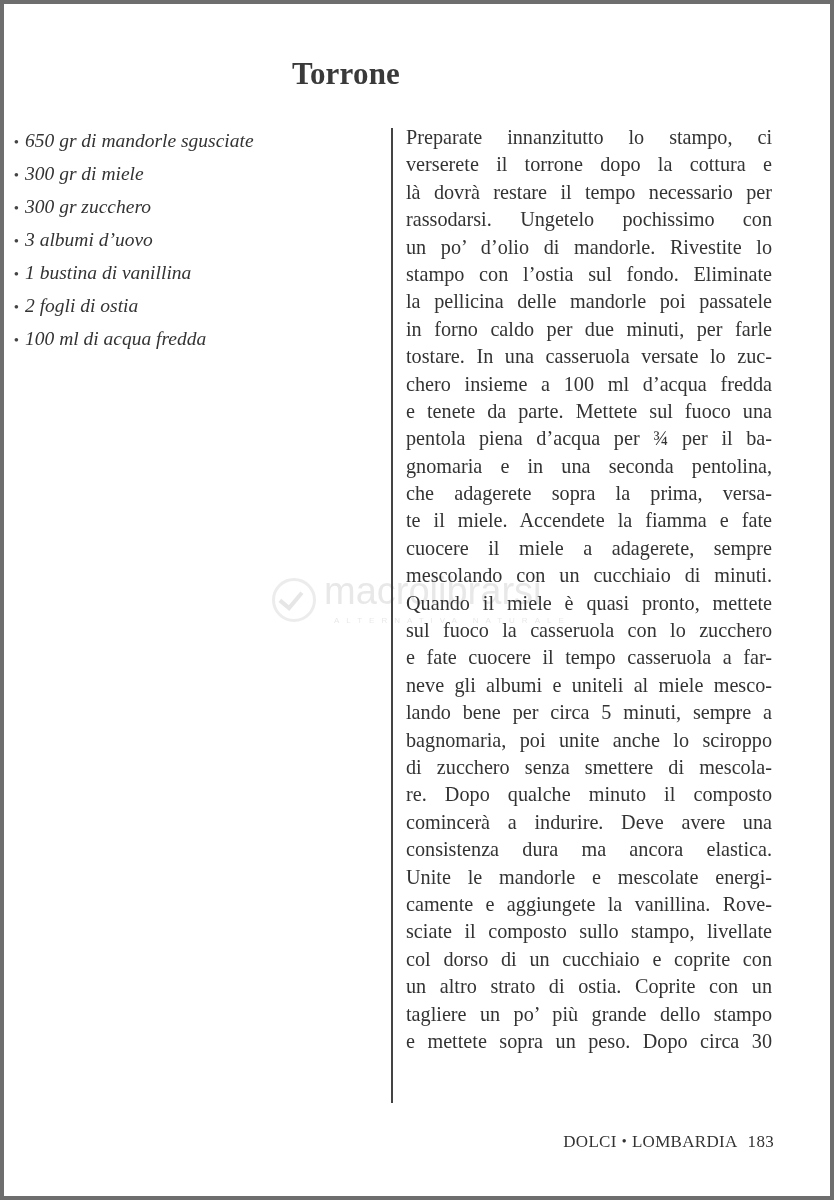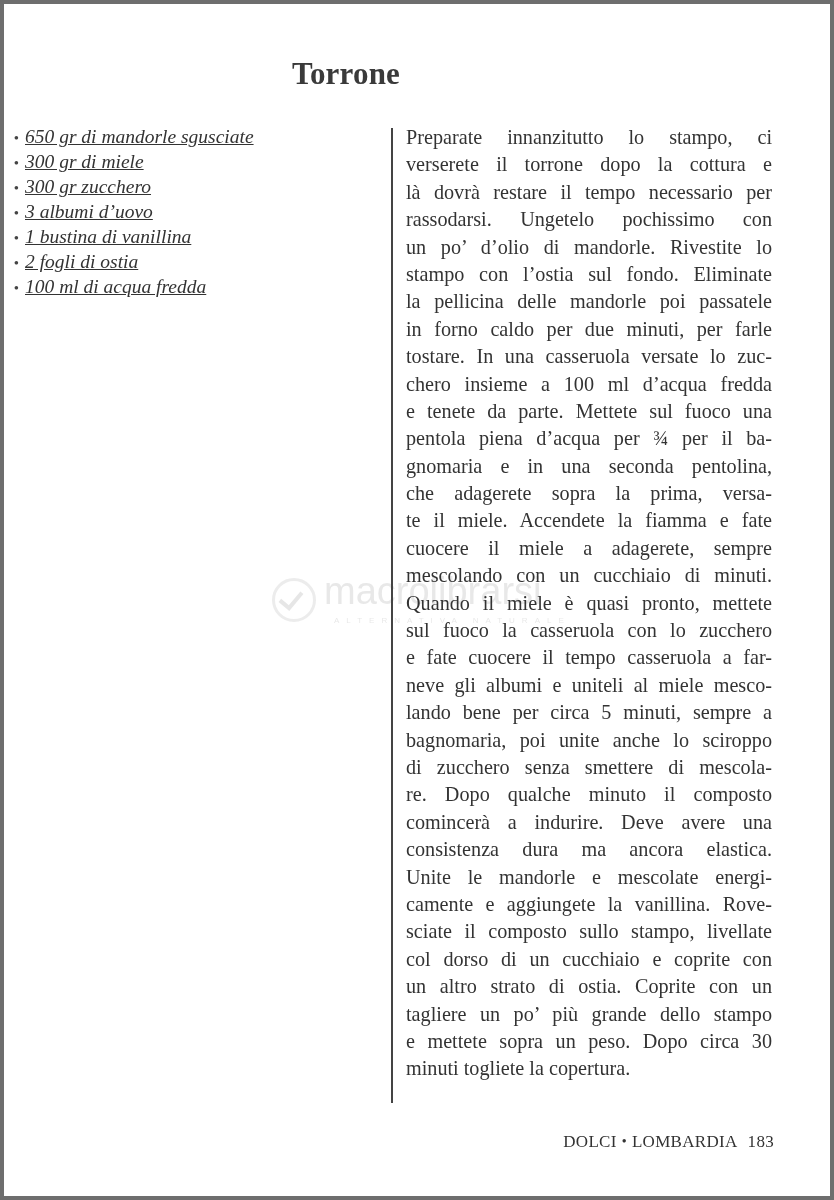--- a/index.html
+++ b/index.html
@@ -29,24 +29,23 @@
     }
     .ingredients {
       position: absolute;
       left: 4px; top: 121px;
       margin: 0; padding: 0;
       list-style: none;
     }
     .ingredients li {
       font-size: 19.5px;
       font-style: italic;
-      line-height: 23px;
+      line-height: 31px;
       color: #333;
       white-space: nowrap;
-      text-decoration: underline;
     }
     .bullet {
       display: inline-block;
       width: 17px;
       font-style: normal;
       font-size: 15px;
       text-align: center;
       color: #444;
     }
     .rule {
@@ -168,19 +167,18 @@
       <span class="line">re. Dopo qualche minuto il composto</span>
       <span class="line">comincerà a indurire. Deve avere una</span>
       <span class="line">consistenza dura ma ancora elastica.</span>
       <span class="line">Unite le mandorle e mescolate energi-</span>
       <span class="line">camente e aggiungete la vanillina. Rove-</span>
       <span class="line">sciate il composto sullo stampo, livellate</span>
       <span class="line">col dorso di un cucchiaio e coprite con</span>
       <span class="line">un altro strato di ostia. Coprite con un</span>
       <span class="line">tagliere un po’ più grande dello stampo</span>
       <span class="line">e mettete sopra un peso. Dopo circa 30</span>
-      <span class="line last">minuti togliete la copertura.</span>
     </div>
 
   <div class="footer">
     <span>DOLCI</span><span class="dot">•</span><span>LOMBARDIA</span><span class="pg">183</span>
   </div>
 </div>
 
 </body></html>

